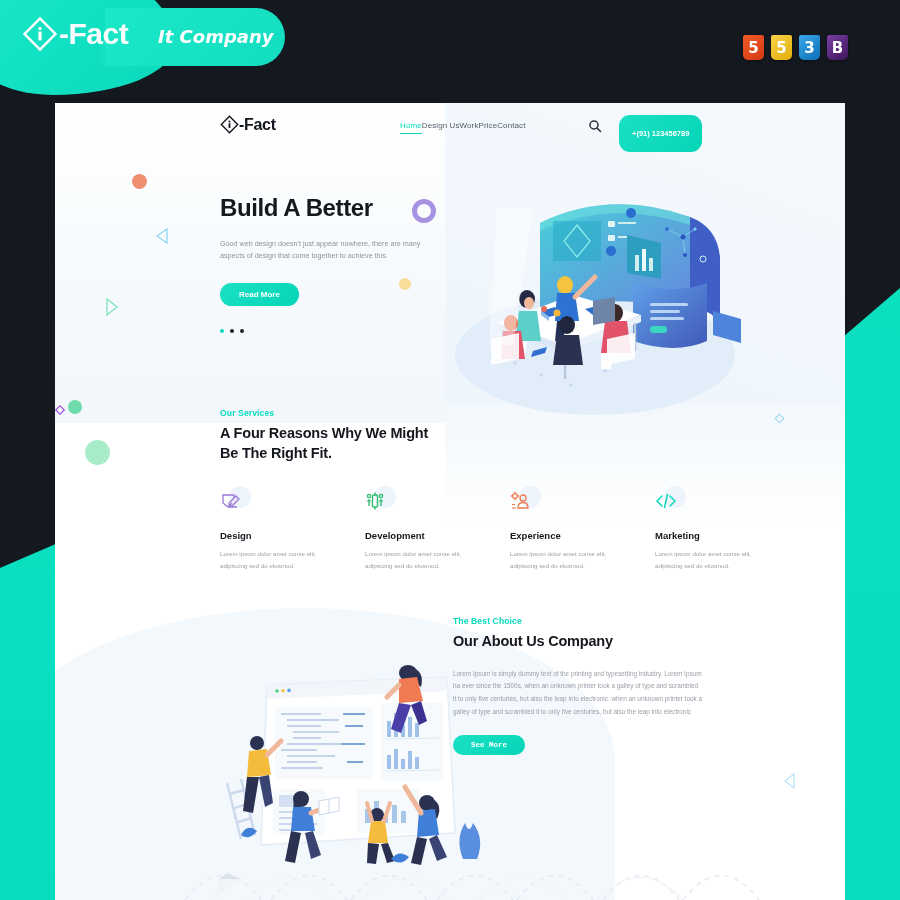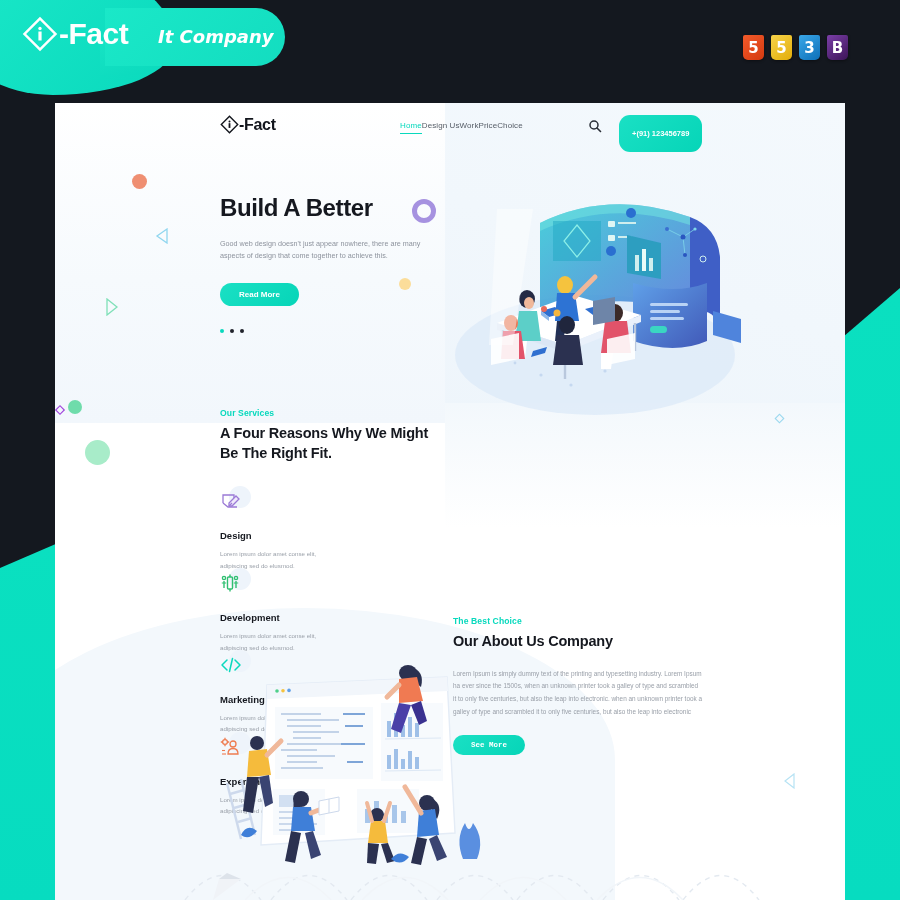--- a/index.html
+++ b/index.html
@@ -148,21 +148,21 @@
   }
   #hero-art { position: absolute; left: 390px; top: 60px; width: 320px; height: 260px; z-index: 3; }
 
   
   #services { position: absolute; left: 165px; top: 305px; width: 580px; z-index: 4; }
   .sec-kicker { font-size: 8.6px; font-weight: 700; color: #08d9bd; letter-spacing: .1px; }
   .sec-title {
     margin-top: 6px; font-size: 14.5px; font-weight: 700; color: #15181f;
     line-height: 1.35; letter-spacing: -0.2px;
   }
-  .svc-grid { margin-top: 26px; display: flex; gap: 0; flex-direction: column; }
+  .svc-grid { margin-top: 26px; display: flex; gap: 0; }
   .svc-card { width: 115px; margin-right: 38px; position: relative; }
   .svc-ico-wrap { position: relative; width: 32px; height: 30px; }
   .svc-ico-blob {
     position: absolute; left: 9px; top: -3px; width: 22px; height: 22px;
     border-radius: 50%; background: #eef4fb;
   }
   .svc-ico { position: absolute; left: 0; top: 2px; }
   .svc-name { margin-top: 11px; font-size: 9.5px; font-weight: 700; color: #15181f; }
   .svc-desc { margin-top: 7px; font-size: 6.2px; color: #9aa0a9; line-height: 1.85; }
 
@@ -269,21 +269,21 @@
         </svg>
       </span>
       <span class="wordmark">-Fact</span>
     </div>
 
     <div class="nav-links">
       <span class="nav-link active">Home</span>
       <span class="nav-link">Design Us</span>
       <span class="nav-link">Work</span>
       <span class="nav-link">Price</span>
-      <span class="nav-link">Choice</span>
+      <span class="nav-link">Contact</span>
     </div>
 
     <div class="nav-search">
       <svg width="14" height="14" viewBox="0 0 14 14">
         <circle cx="6" cy="6" r="4" fill="none" stroke="#2a2f38" stroke-width="1.5"></circle>
         <line x1="9" y1="9" x2="12.5" y2="12.5" stroke="#2a2f38" stroke-width="1.6" stroke-linecap="round"></line>
       </svg>
     </div>
 
     <div class="nav-phone">+(91) 123456789</div>
@@ -459,49 +459,49 @@
           </span>
         </div>
         <div class="svc-name">Development</div>
         <div class="svc-desc">Lorem ipsum dolor amet conse elit, adipiscing sed do elusmod.</div>
       </div>
 
       <div class="svc-card">
         <div class="svc-ico-wrap">
           <div class="svc-ico-blob"></div>
           <span class="svc-ico">
-            <svg width="22" height="20" viewBox="0 0 22 20" fill="none" stroke="#0ad9bd" stroke-width="1.5" stroke-linecap="round" stroke-linejoin="round">
-              <path d="M7 5 L2 10 L7 15"></path>
-              <path d="M15 5 L20 10 L15 15"></path>
-              <path d="M12.5 3.5 L9.5 16.5"></path>
-            </svg>
-          </span>
-        </div>
-        <div class="svc-name">Marketing</div>
-        <div class="svc-desc">Lorem ipsum dolor amet conse elit, adipiscing sed do elusmod.</div>
-      </div>
-
-      <div class="svc-card">
-        <div class="svc-ico-wrap">
-          <div class="svc-ico-blob"></div>
-          <span class="svc-ico">
             <svg width="20" height="20" viewBox="0 0 20 20" fill="none" stroke="#ee7b4f" stroke-width="1.3">
               <circle cx="5" cy="5" r="2.4"></circle>
               <path d="M5 2 L5 .8 M5 9.2 L5 8 M2 5 L.8 5 M9.2 5 L8 5"></path>
               <circle cx="13" cy="7" r="3"></circle>
               <path d="M8 17 C8 13.2 10.4 11.5 13 11.5 C15.6 11.5 18 13.2 18 17 Z"></path>
               <path d="M2 17 L6 17" stroke-width="1.1"></path>
               <path d="M2 13.5 L5 13.5" stroke-width="1.1"></path>
             </svg>
           </span>
         </div>
         <div class="svc-name">Experience</div>
         <div class="svc-desc">Lorem ipsum dolor amet conse elit, adipiscing sed do elusmod.</div>
       </div>
 
+      <div class="svc-card">
+        <div class="svc-ico-wrap">
+          <div class="svc-ico-blob"></div>
+          <span class="svc-ico">
+            <svg width="22" height="20" viewBox="0 0 22 20" fill="none" stroke="#0ad9bd" stroke-width="1.5" stroke-linecap="round" stroke-linejoin="round">
+              <path d="M7 5 L2 10 L7 15"></path>
+              <path d="M15 5 L20 10 L15 15"></path>
+              <path d="M12.5 3.5 L9.5 16.5"></path>
+            </svg>
+          </span>
+        </div>
+        <div class="svc-name">Marketing</div>
+        <div class="svc-desc">Lorem ipsum dolor amet conse elit, adipiscing sed do elusmod.</div>
+      </div>
+
     </div>
   </div>
 
   <div id="about-art">
     <svg width="290" height="215" viewBox="0 0 290 215">
 
       <path d="M52 22 L232 14 L240 170 L46 182 Z" fill="#ffffff" stroke="#e4ecf6" stroke-width="1.4"></path>
       <path d="M52 22 L232 14 L233 28 L52 36 Z" fill="#f2f6fb"></path>
       <circle cx="62" cy="28" r="1.8" fill="#4fd08a"></circle>
         <circle cx="68" cy="27.7" r="1.8" fill="#f5c33e"></circle>

